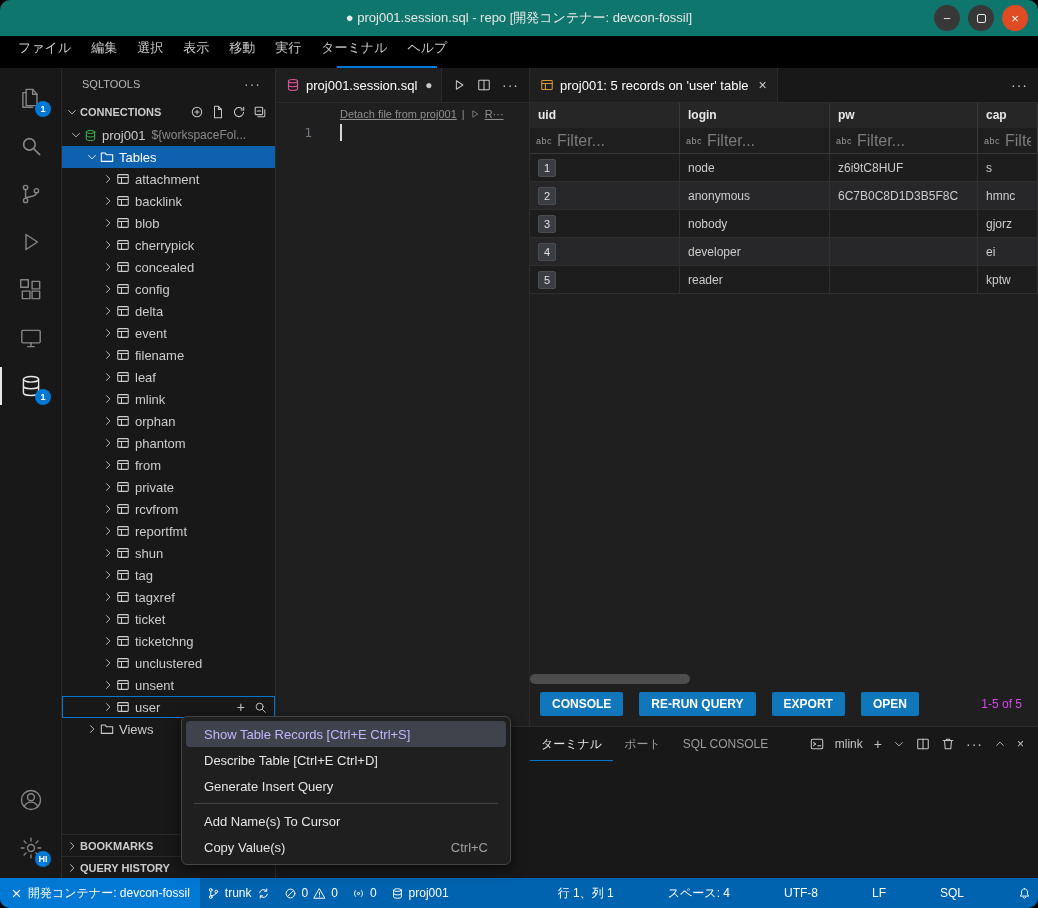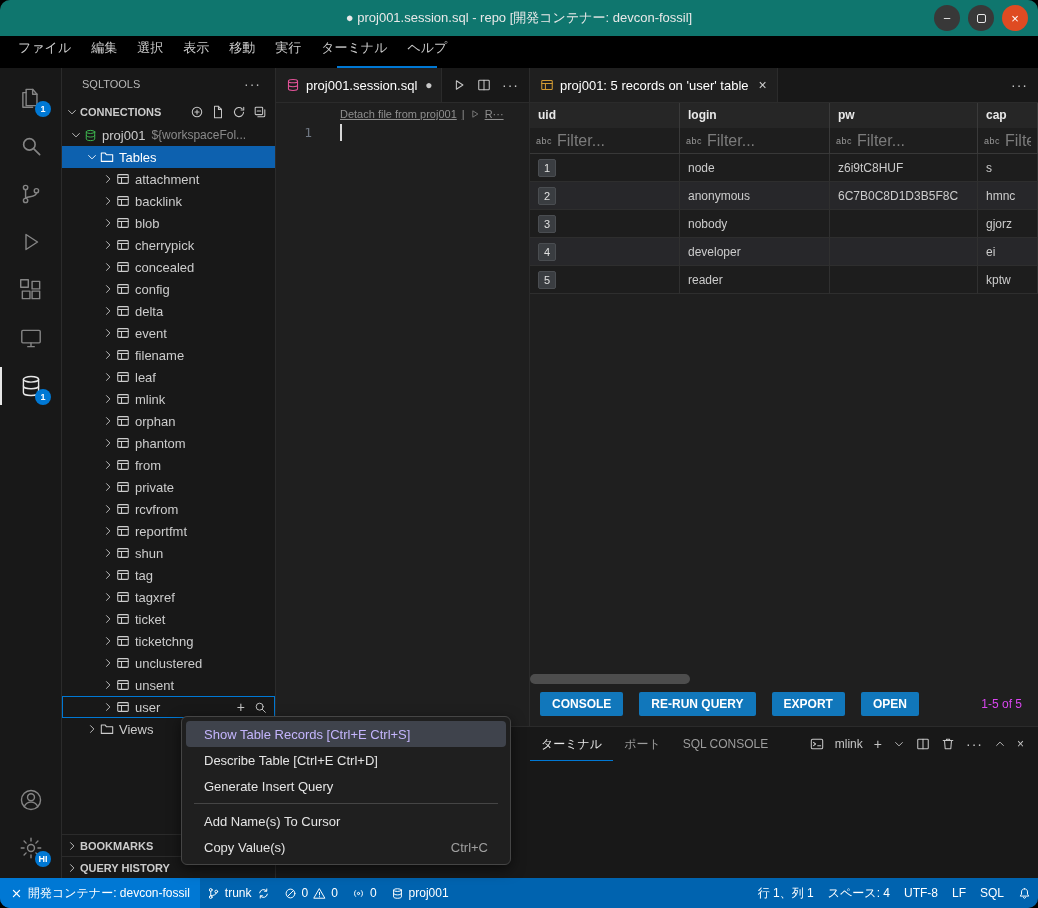--- a/index.html
+++ b/index.html
@@ -97,21 +97,21 @@
   .ptablist { display: flex; align-items: center; height: 100%; }
   .ptab { padding: 0 11px; height: 100%; display: flex; align-items: center; font-size: 12px; color: #9d9d9d; }
   .ptab.active { color: #e7e7e7; box-shadow: inset 0 -1px 0 #0078d4; }
   .panel-actions { margin-left: auto; display: flex; align-items: center; gap: 11px; padding-right: 14px; color: #c5c5c5; font-size: 12px; }
   .panel-body { flex: 1; background: #181818; }
 
   
   .statusbar { flex: 0 0 30px; background: #0063af; color: #ffffff; display: flex; align-items: center; font-size: 12px; }
   .status-item { display: flex; align-items: center; gap: 5px; padding: 0 7px; height: 100%; }
   .sb-remote { background: #0078d4; padding: 0 10px; }
-  .status-right { margin-left: auto; display: flex; align-items: center; }
+  .status-right { margin-left: auto; display: flex; align-items: center; gap: 40px; }
 
   
   .context-menu { position: absolute; left: 181px; top: 716px; width: 330px; background: #1f1f1f;
     border: 1px solid #454545; border-radius: 6px; box-shadow: 0 4px 14px rgba(0,0,0,.55);
     padding: 4px; z-index: 50; font-size: 13px; color: #e4e4e4; }
   .cm-item { height: 26px; display: flex; align-items: center; padding: 0 18px; border-radius: 4px; }
   .cm-item.hl { background: #3f434c; color: #c4b5fd; }
   .cm-sep { height: 1px; background: #454545; margin: 4px 8px; }
   .cm-shortcut { margin-left: auto; color: #a0a0a0; }
 

